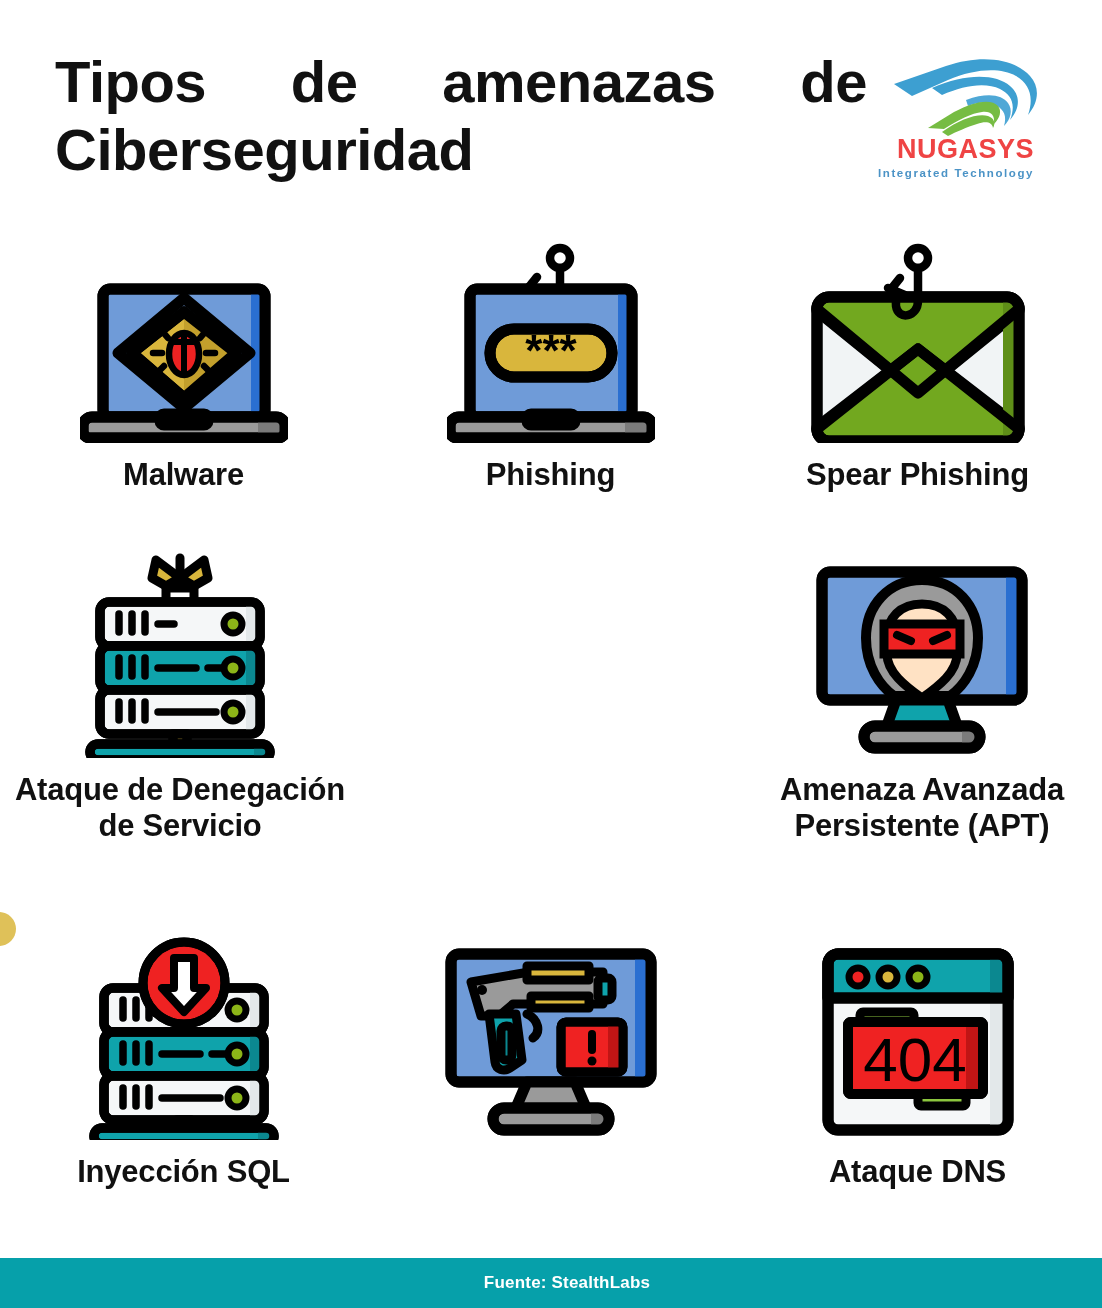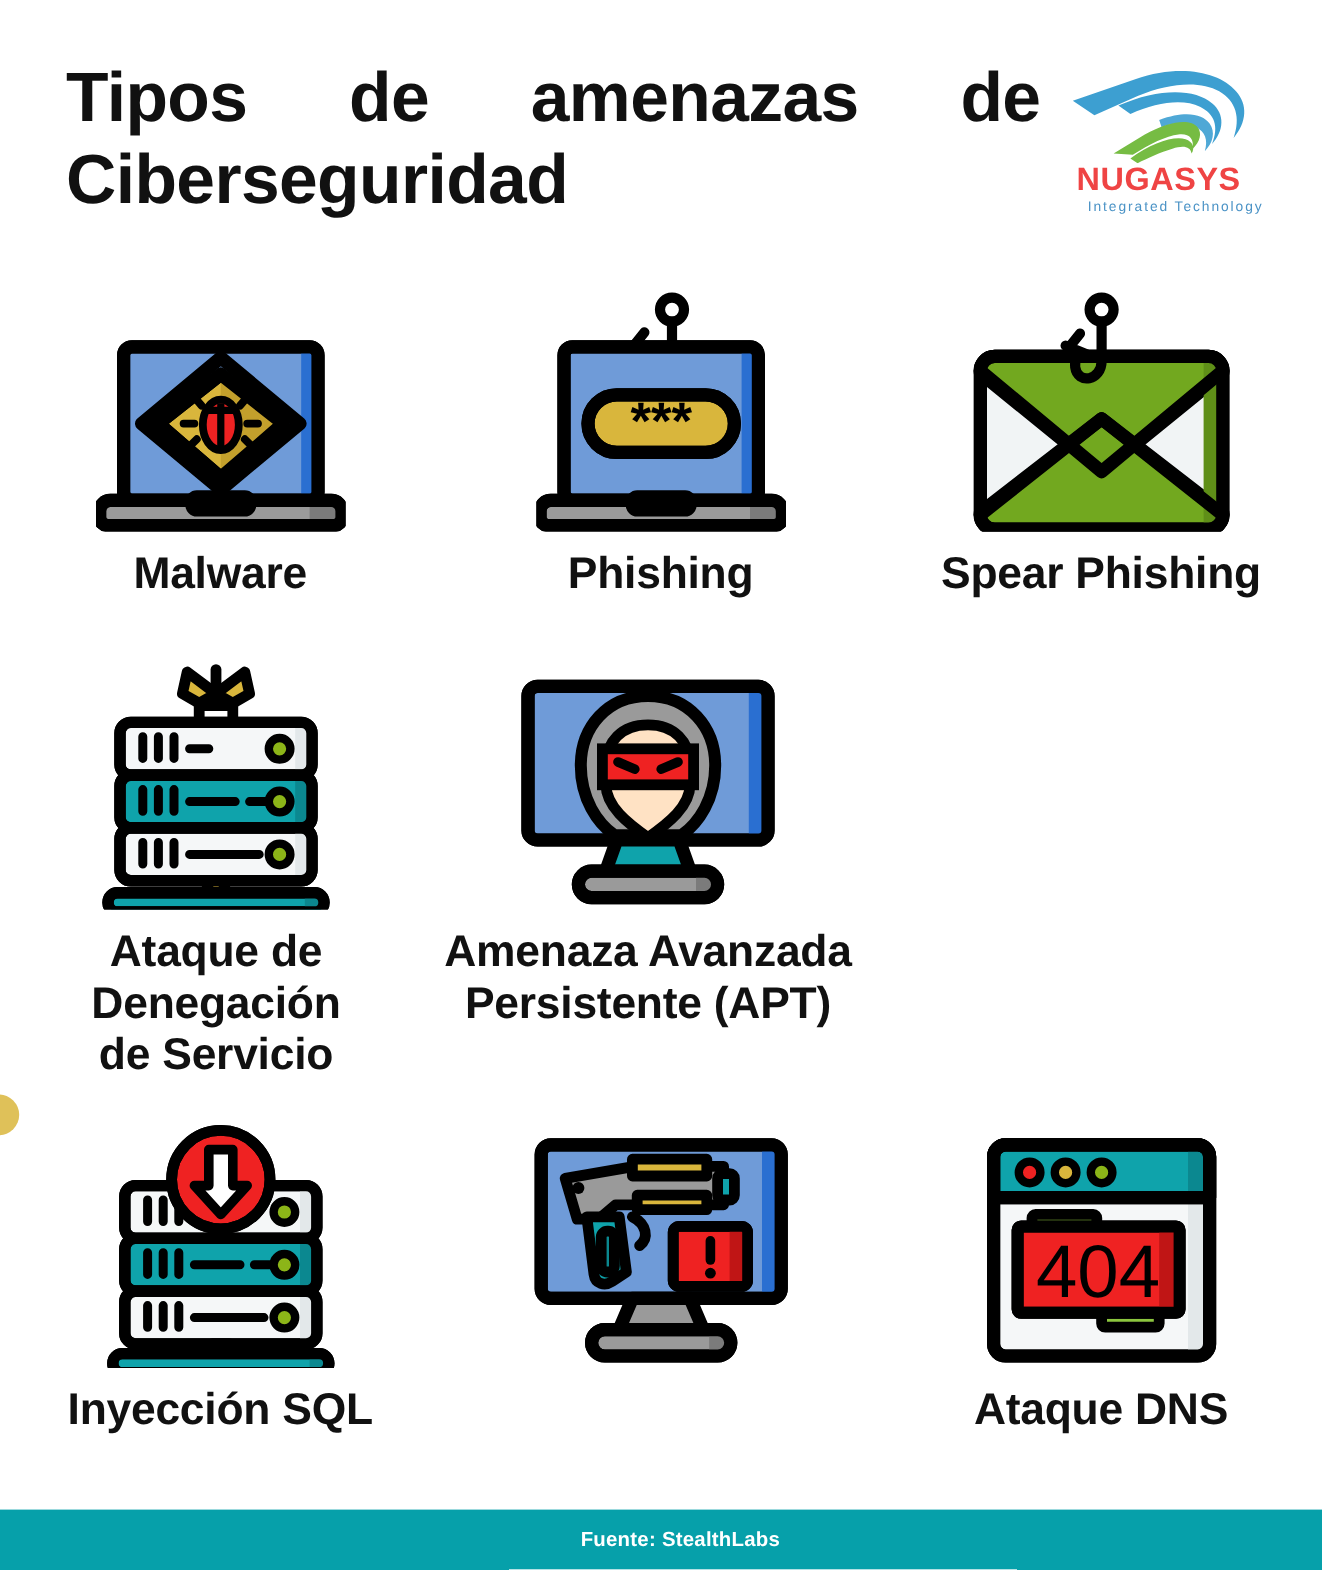--- a/index.html
+++ b/index.html
@@ -24,40 +24,40 @@
 
   .logo { position: absolute; left: 878px; top: 40px; width: 175px; height: 155px; }
   .logo-mark { position: absolute; left: 10px; top: 0px; width: 158px; height: 96px; }
   .logo-name {
     position: absolute; left: 0; top: 96px; width: 175px;
     text-align: center; font-size: 27px; font-weight: 700;
     color: #ef4444; letter-spacing: 0.5px; line-height: 1;
   }
   .logo-tag {
     position: absolute; left: 0; top: 128px; width: 175px;
-    text-align: right; font-size: 11.5px; font-weight: 400;
+    text-align: left; font-size: 11.5px; font-weight: 700;
     color: #4b93c6; letter-spacing: 1.6px; line-height: 1;
   }
 
   
   .row { position: absolute; left: 0; width: 1102px; display: flex; }
   .cell { position: relative; display: flex; flex-direction: column; align-items: center; }
   .iconbox { display:flex; align-items:flex-end; justify-content:center; }
   .caption {
     margin-top: 14px; text-align: center;
-    font-size: 37px; font-weight: 700; color: #111111;
+    font-size: 31px; font-weight: 700; color: #111111;
     line-height: 1.16; letter-spacing: -0.2px; white-space: pre-line;
   }
 
   
   #row1 { top: 238px; }
   #row1 .cell { width: 367px; }
   #row1 .iconbox { height: 205px; }
 
-  #row2 { top: 540px; justify-content: flex-start; }
+  #row2 { top: 540px; justify-content: space-between; }
   #row2 .cell { width: 360px; }
   #row2 .iconbox { height: 218px; }
 
   #row3 { top: 925px; }
   #row3 .cell { width: 367px; }
   #row3 .iconbox { height: 215px; }
 
   
   .edge-dot {
     position: absolute; left: -18px; top: 912px;

